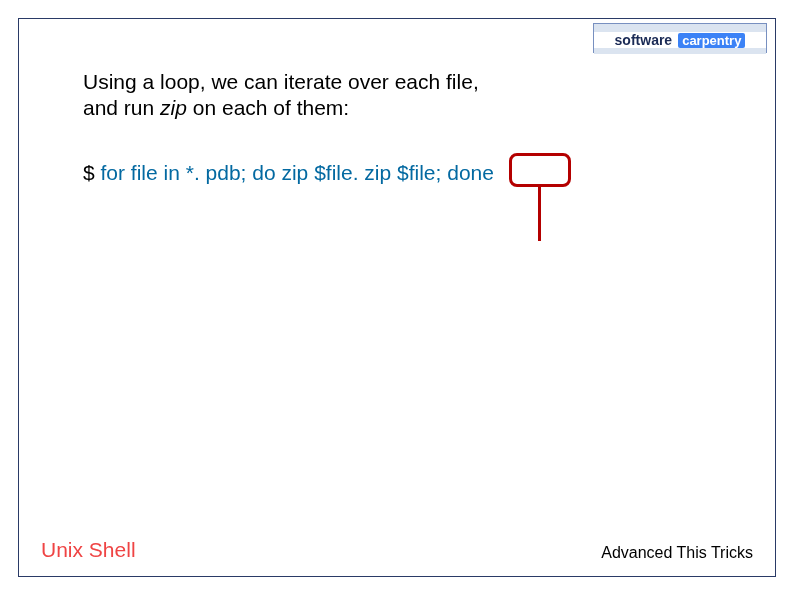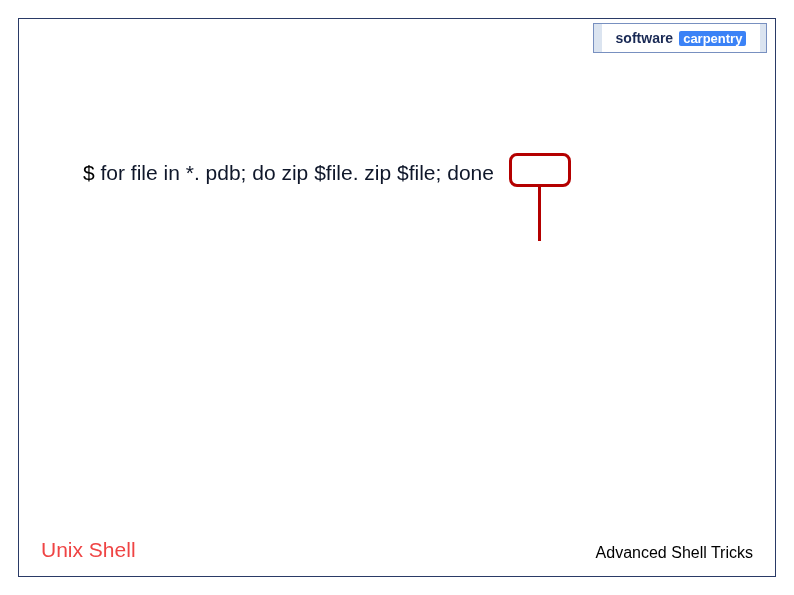--- a/index.html
+++ b/index.html
@@ -10,21 +10,21 @@
     width: 758px; height: 559px;
     border: 1.5px solid #2a3a66;
   }
   .logo {
     position: absolute;
     right: 8px; top: 4px;
     width: 174px; height: 30px;
     border: 1px solid #7890c0;
     background: #eef2f8;
     display: flex;
-    flex-direction: row;
+    flex-direction: column;
   }
   .logo-top {
     flex: 0 0 8px;
     background: #dbe4f0;
     font-size: 6px;
     color: #6b7a99;
     padding-left: 4px;
     line-height: 8px;
     letter-spacing: 0.3px;
   }
@@ -58,21 +58,21 @@
     line-height: 1.25;
   }
   .body-text .ital { font-style: italic; }
   .cmd {
     position: absolute;
     left: 64px; top: 142px;
     font-size: 21px;
     color: #000;
     white-space: nowrap;
   }
-  .cmd .rest { color: #0f172a; }
+  .cmd .rest { color: #0369a1; }
   .highlight-box {
     position: absolute;
     border: 3px solid #b40000;
     border-radius: 8px;
     pointer-events: none;
   }
   .callout-line {
     position: absolute;
     background: #b40000;
     pointer-events: none;
@@ -104,26 +104,30 @@
 
   <div class="logo">
     <div class="logo-top"></div>
     <div class="logo-mid">
       <span class="sw">software</span>
       <span class="carp">carpentry</span>
     </div>
     <div class="logo-bot"></div>
   </div>
 
+  <div class="body-text">
+    <span>Using a loop, we can iterate over each file,</span><br>
+    <span>and run </span><span class="ital">zip</span><span> on each of them:</span>
+  </div>
 
   <div class="cmd">
     <span>$ </span><span class="rest">for file in *. pdb; do zip $file. zip $file; done</span>
   </div>
 
   <div class="highlight-box" style="left:490px; top:134px; width:62px; height:34px;"></div>
 
   <div class="callout-line" style="left:519px; top:168px; width:3px; height:54px;"></div>
 
 
   <div class="footer-left">Unix Shell</div>
-  <div class="footer-right">Advanced Shell Tricks</div>
+  <div class="footer-right">Advanced This Tricks</div>
 
 </div>
 
 </body></html>

